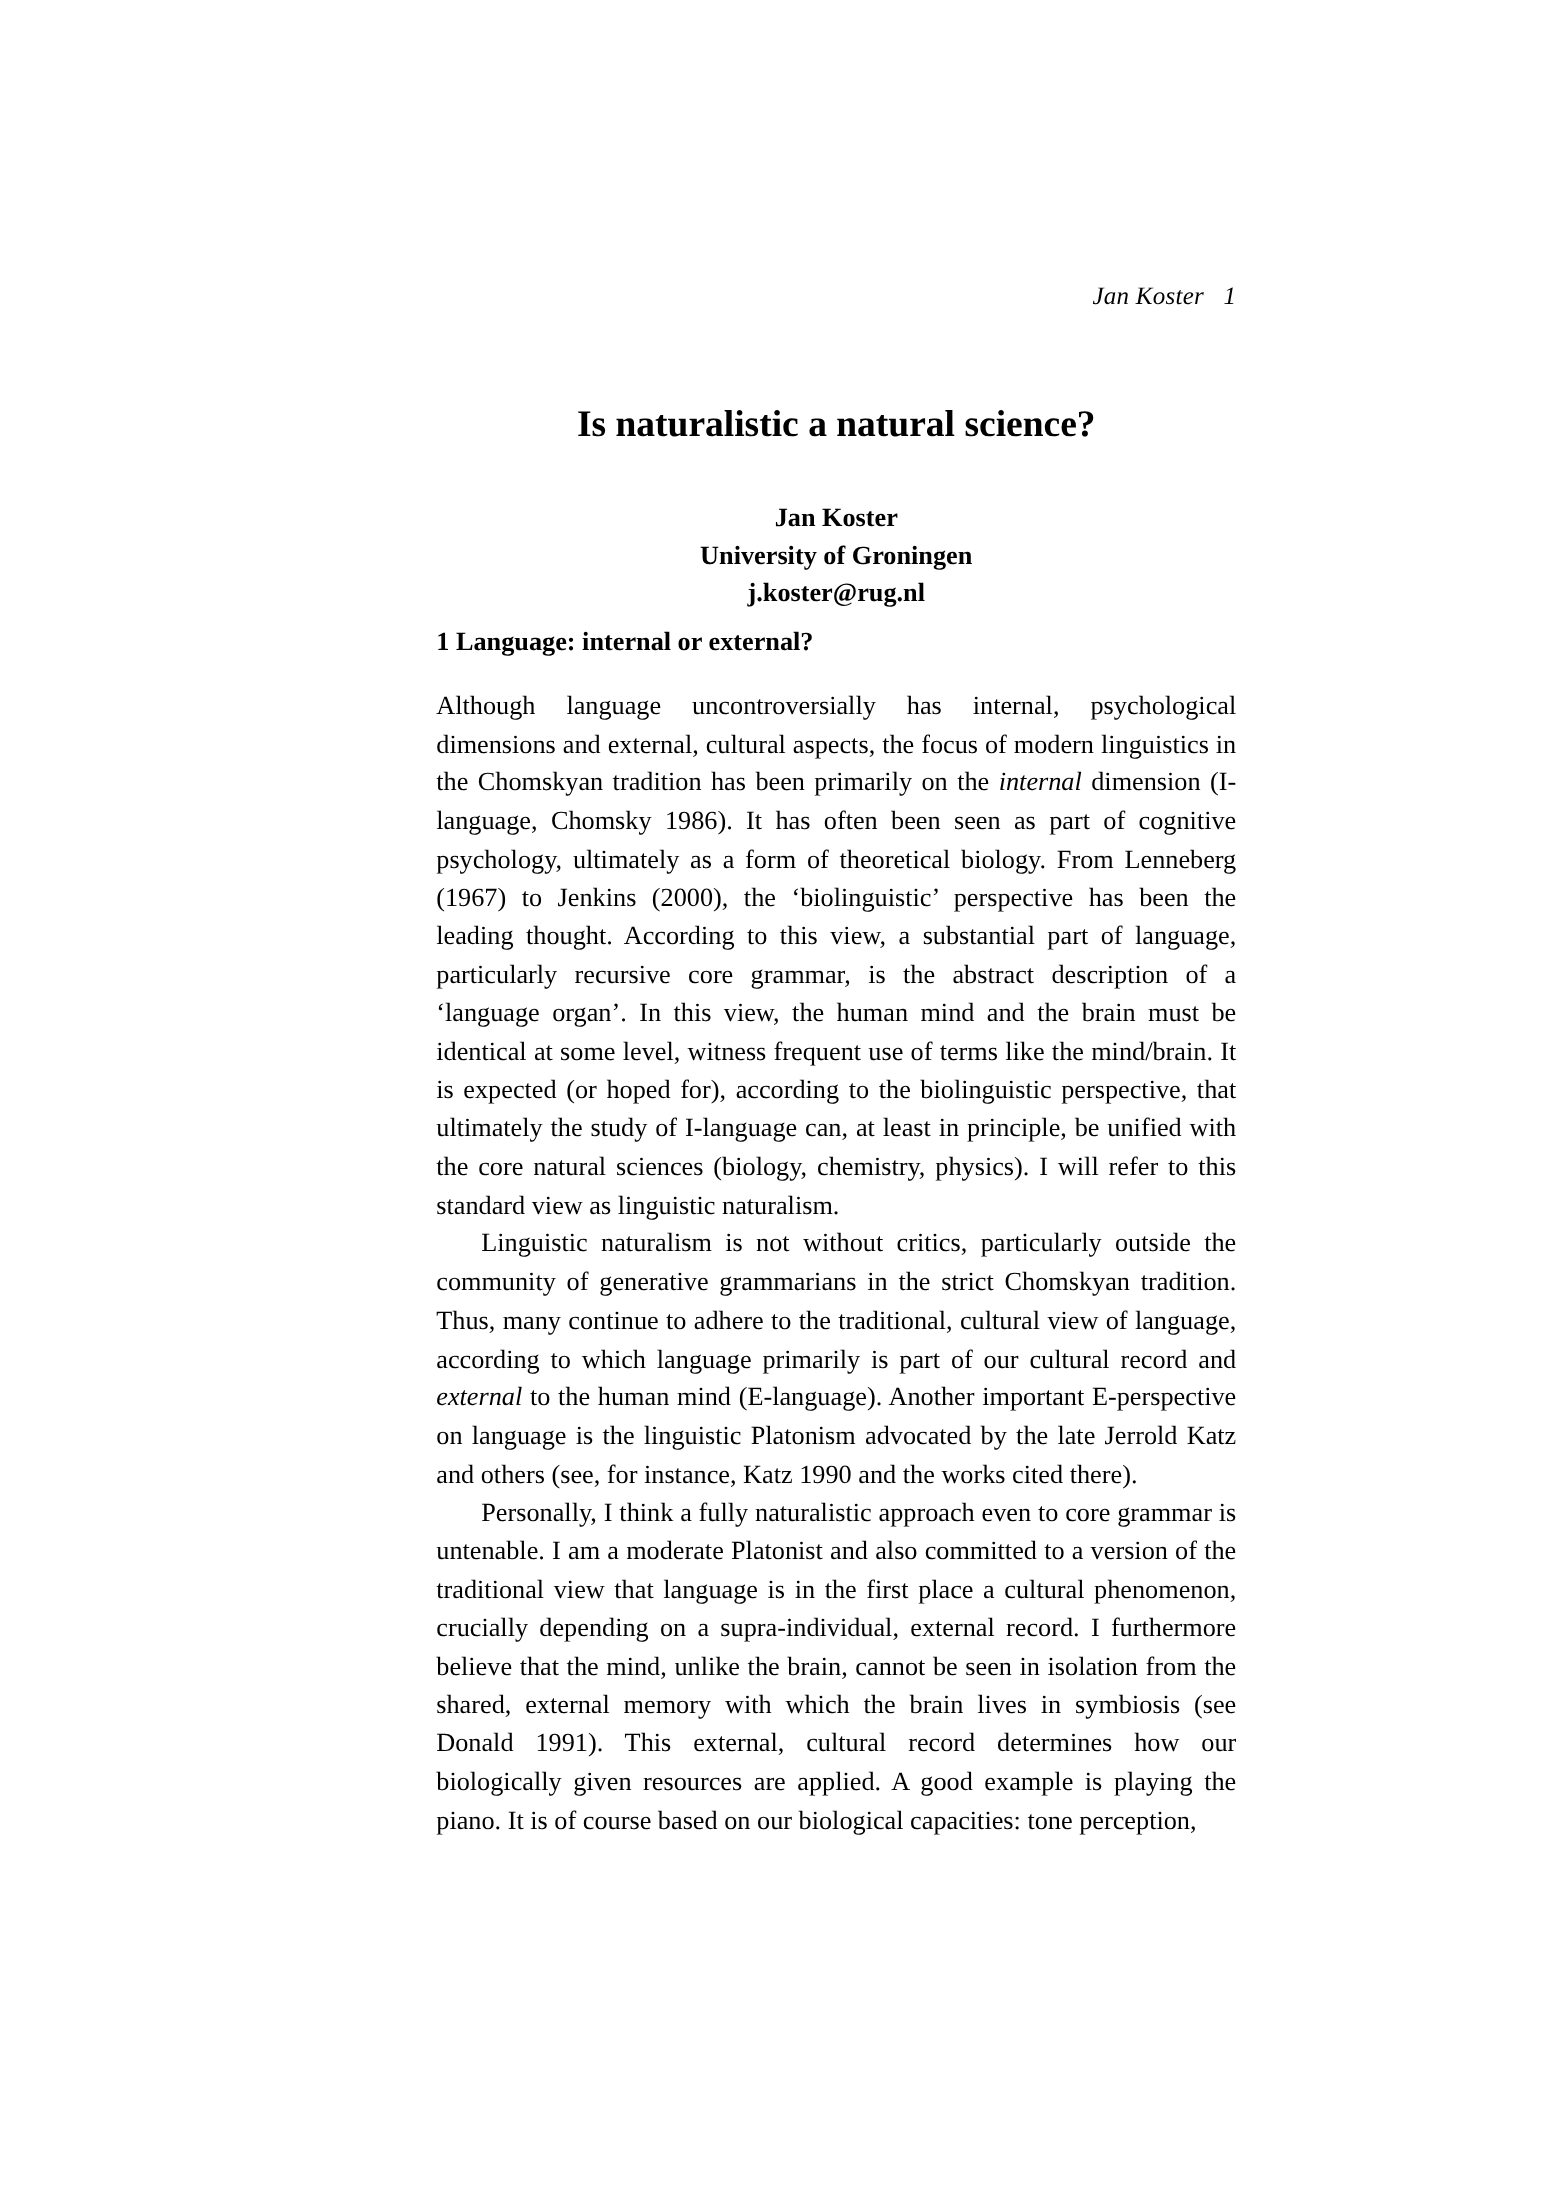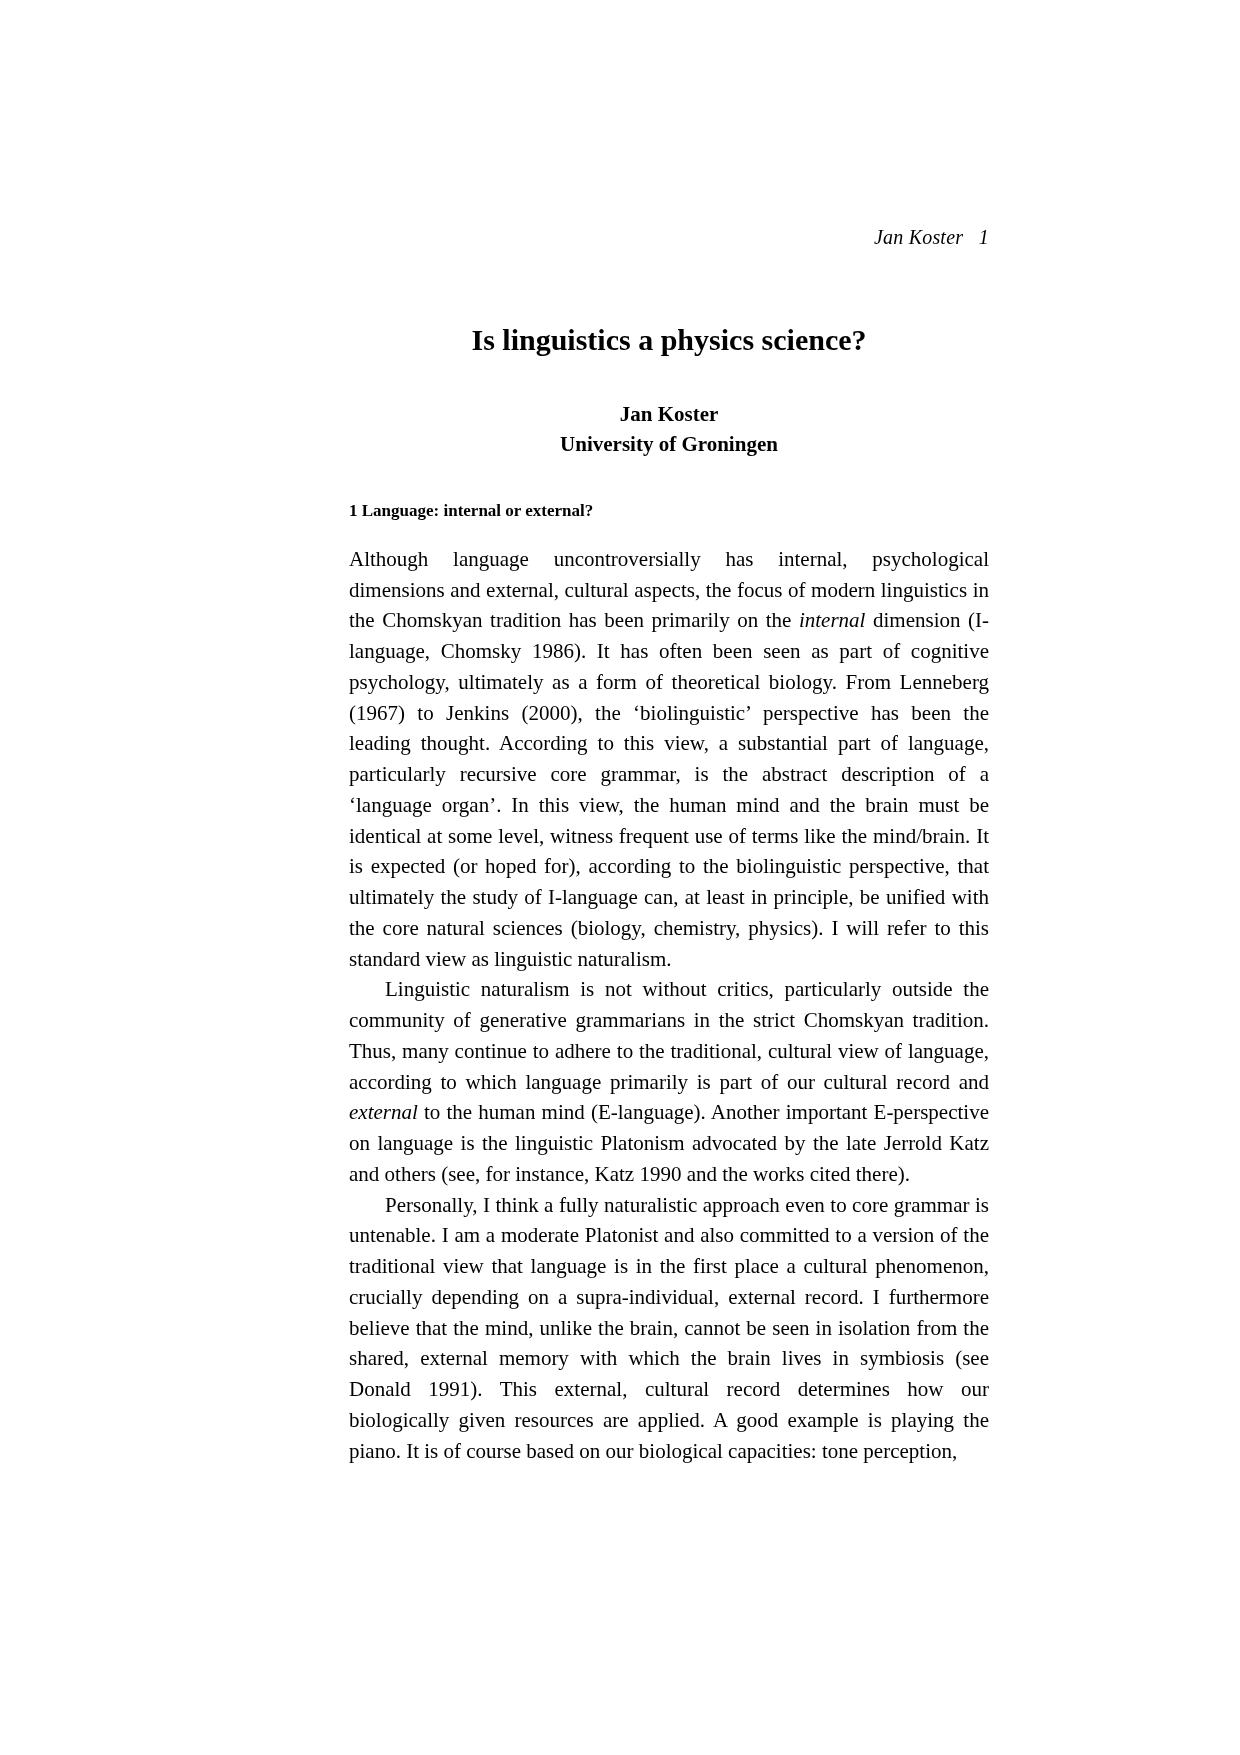--- a/index.html
+++ b/index.html
@@ -62,21 +62,21 @@
     font-weight: bold;
   }
   
   .body-col {
     position: absolute;
     top: 500px;
     left: 238px;
     width: 640px;
   }
   h2.section-heading {
-    font-size: 17px;
+    font-size: 21px;
     font-weight: bold;
     margin: 0 0 22px 0;
     line-height: 1.28;
   }
   p.para {
     font-size: 21px;
     line-height: 1.465;
     margin: 0;
     text-align: justify;
     text-justify: inter-word;
@@ -89,25 +89,26 @@
     font-style: italic;
   }
 </style>
 </head>
 <body>
 
 <div class="page">
 
   <div class="running-head">Jan Koster   1</div>
 
-  <h1 class="doc-title">Is linguistics a physics science?</h1>
+  <h1 class="doc-title">Is naturalistic a natural science?</h1>
 
   <div class="author-block">
     <div class="author-name">Jan Koster</div>
     <div class="author-affil">University of Groningen</div>
+    <div class="author-email">j.koster@rug.nl</div>
   </div>
 
   <div class="body-col">
     <h2 class="section-heading">1 Language: internal or external?</h2>
     <div id="paras">
         <p class="para"><span>Although language uncontroversially has internal, psychological dimensions and external, cultural aspects, the focus of modern linguistics in the Chomskyan tradition has been primarily on the </span><span class="ital">internal</span><span> dimension (I-language, Chomsky 1986). It has often been seen as part of cognitive psychology, ultimately as a form of theoretical biology. From Lenneberg (1967) to Jenkins (2000), the ‘biolinguistic’ perspective has been the leading thought. According to this view, a substantial part of language, particularly recursive core grammar, is the abstract description of a ‘language organ’. In this view, the human mind and the brain must be identical at some level, witness frequent use of terms like the mind/brain. It is expected (or hoped for), according to the biolinguistic perspective, that ultimately the study of I-language can, at least in principle, be unified with the core natural sciences (biology, chemistry, physics). I will refer to this standard view as linguistic naturalism.</span></p>
         <p class="para indented"><span>Linguistic naturalism is not without critics, particularly outside the community of generative grammarians in the strict Chomskyan tradition. Thus, many continue to adhere to the traditional, cultural view of language, according to which language primarily is part of our cultural record and </span><span class="ital">external</span><span> to the human mind (E-language). Another important E-perspective on language is the linguistic Platonism advocated by the late Jerrold Katz and others (see, for instance, Katz 1990 and the works cited there).</span></p>
         <p class="para indented"><span>Personally, I think a fully naturalistic approach even to core grammar is untenable. I am a moderate Platonist and also committed to a version of the traditional view that language is in the first place a cultural phenomenon, crucially depending on a supra-individual, external record. I furthermore believe that the mind, unlike the brain, cannot be seen in isolation from the shared, external memory with which the brain lives in symbiosis (see Donald 1991). This external, cultural record determines how our biologically given resources are applied. A good example is playing the piano. It is of course based on our biological capacities: tone perception,</span></p>
       </div>
   </div>

